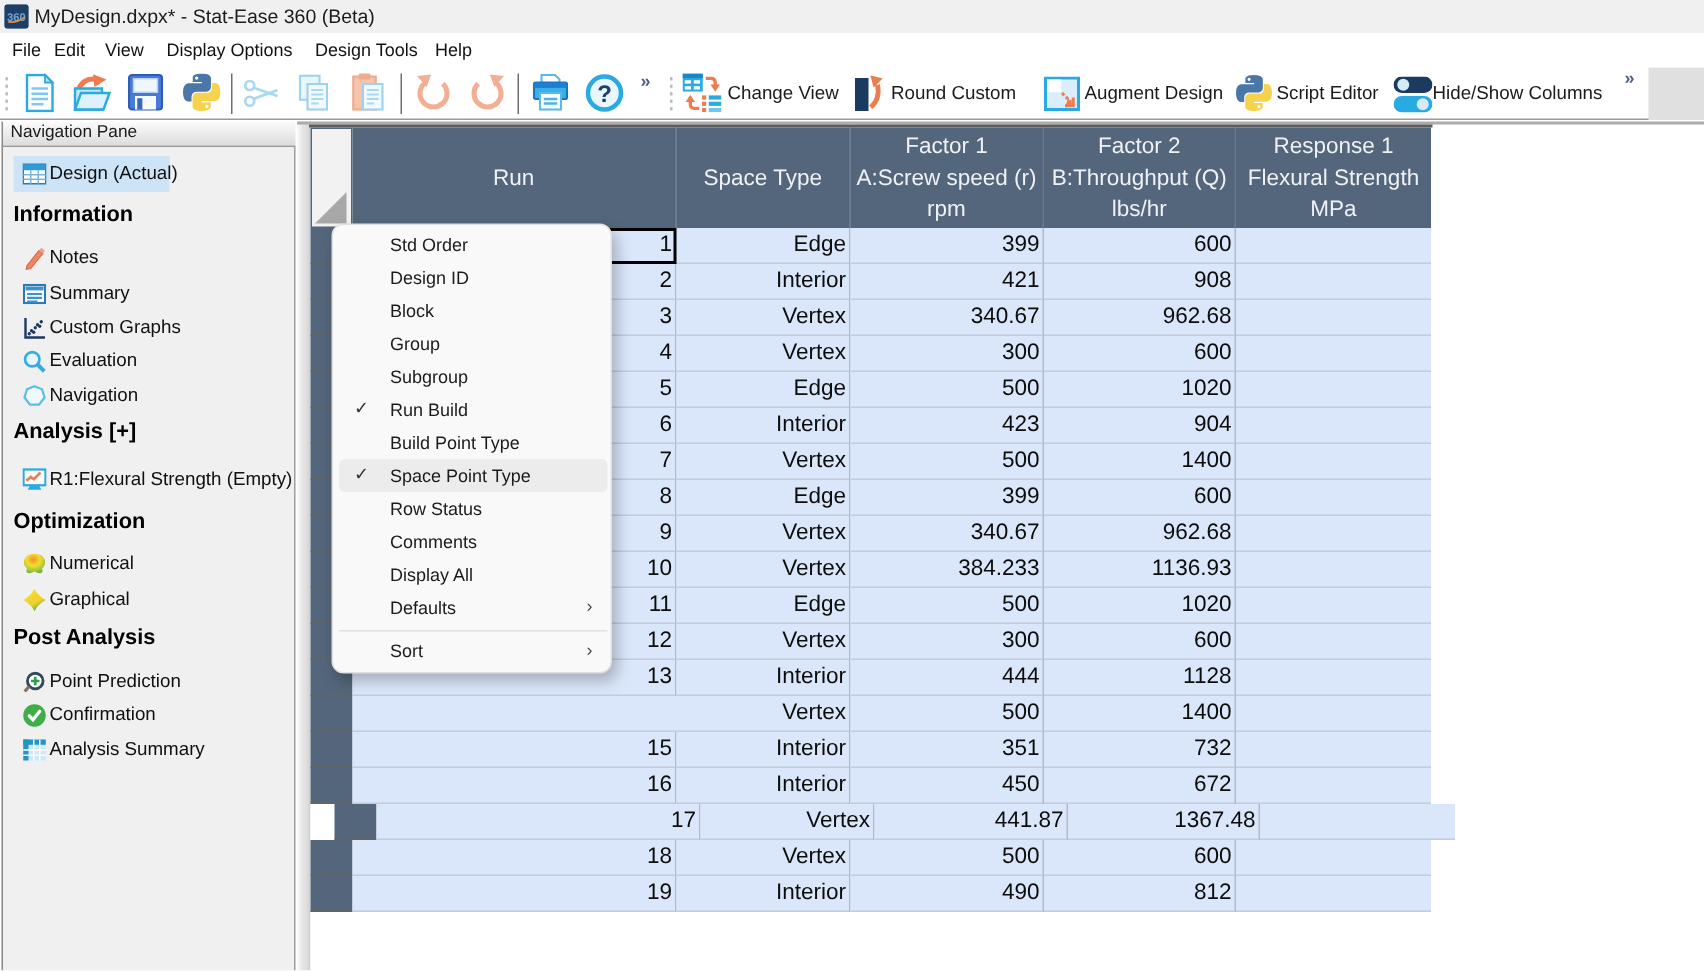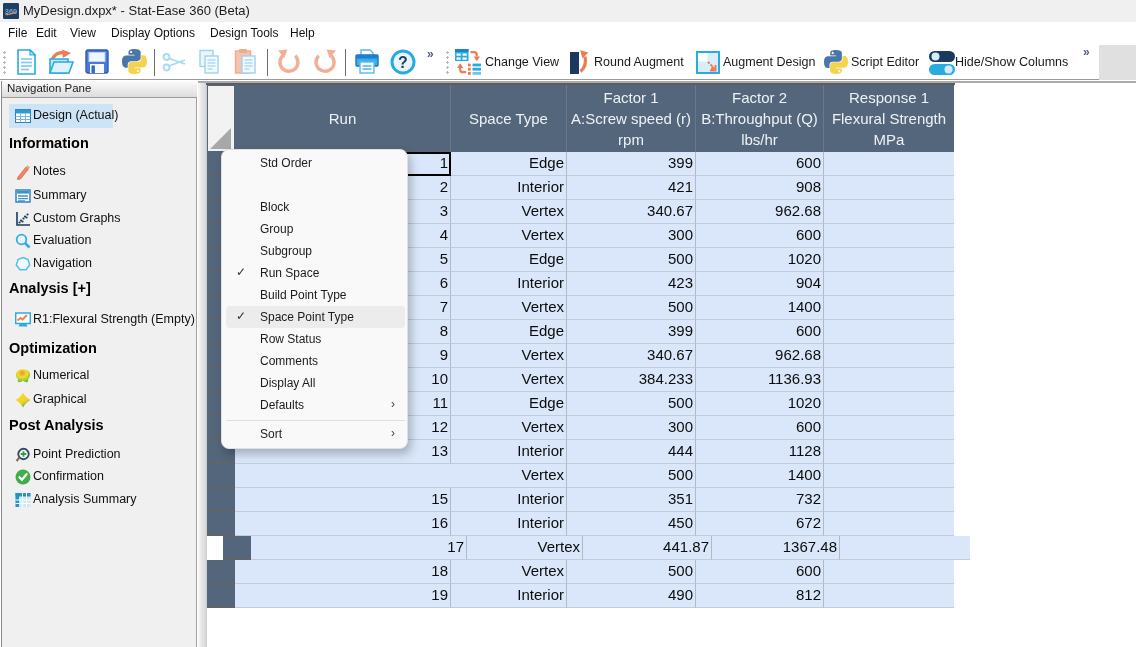--- a/index.html
+++ b/index.html
@@ -93,21 +93,21 @@
 
   <div id="toolbar">
     <div class="grayend"></div>
     <div class="tbgrip" style="left:3px"></div>
     <div class="tbsep" style="left:154px"></div>
     <div class="tbsep" style="left:267px"></div>
     <div class="tbsep" style="left:345px"></div>
     <div class="chev" style="left:427px; top:2px">»</div>
     <div class="tbgrip" style="left:446px"></div>
     <div class="tblabel" style="left:485px">Change View</div>
-    <div class="tblabel" style="left:594px">Round Augment</div>
+    <div class="tblabel" style="left:594px">Round Custom</div>
     <div class="tblabel" style="left:723px">Augment Design</div>
     <div class="tblabel" style="left:851px">Script Editor</div>
     <div class="tblabel" style="left:955px">Hide/Show Columns</div>
     <div class="chev" style="left:1083px; top:0px">»</div>
   <svg class="tbicon" style="left:16px;top:4px" width="21" height="26" viewBox="0 0 21 26">
         <path d="M2 1 h12 l5 5 v19 h-17 z" fill="#fdfeff" stroke="#29abe2" stroke-width="1.6"></path>
         <path d="M14 1 l5 5 h-5 z" fill="#bde4f7" stroke="#29abe2" stroke-width="1.2"></path>
         <g stroke="#7fc9ec" stroke-width="1.6">
           <path d="M5 10 h11"></path>
           <path d="M5 13.5 h11"></path>
@@ -531,32 +531,35 @@
     </div>
   <div id="cornercell">
       <div id="cornertri"></div>
     </div>
   <div id="focuscell"></div>
 
   <div id="ctxmenu">
       <div class="mi" style="top:2px">
         <span class="t">Std Order</span>
       </div>
+      <div class="mi" style="top:24px">
+        <span class="t">Design ID</span>
+      </div>
       <div class="mi" style="top:46px">
         <span class="t">Block</span>
       </div>
       <div class="mi" style="top:68px">
         <span class="t">Group</span>
       </div>
       <div class="mi" style="top:90px">
         <span class="t">Subgroup</span>
       </div>
       <div class="mi" style="top:112px">
         <span class="chk">✓</span>
-        <span class="t">Run Space</span>
+        <span class="t">Run Build</span>
       </div>
       <div class="mi" style="top:134px">
         <span class="t">Build Point Type</span>
       </div>
       <div class="mi hl" style="top:156px">
         <span class="chk">✓</span>
         <span class="t">Space Point Type</span>
       </div>
       <div class="mi" style="top:178px">
         <span class="t">Row Status</span>

